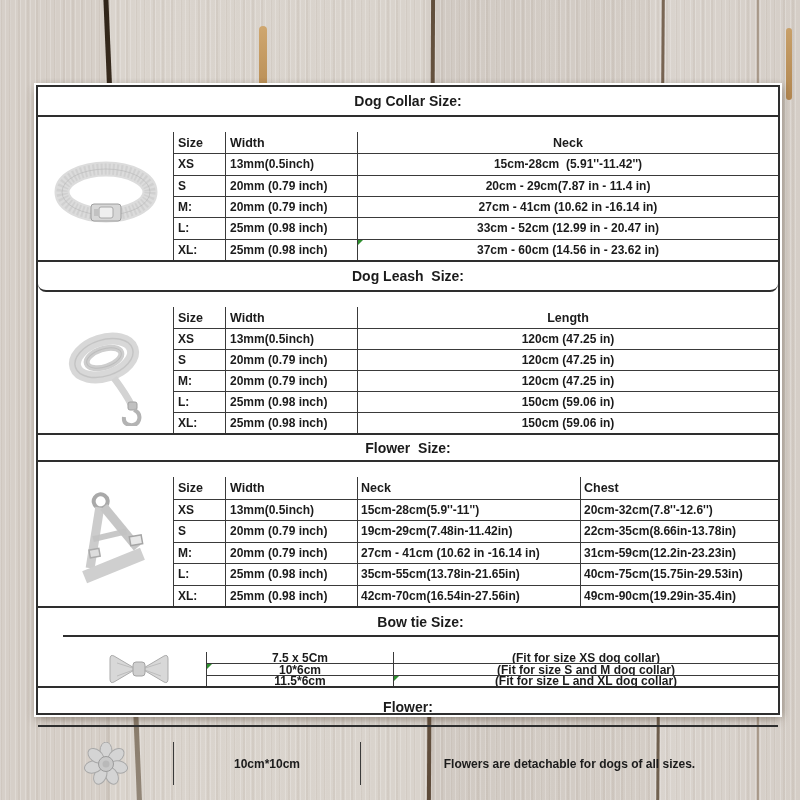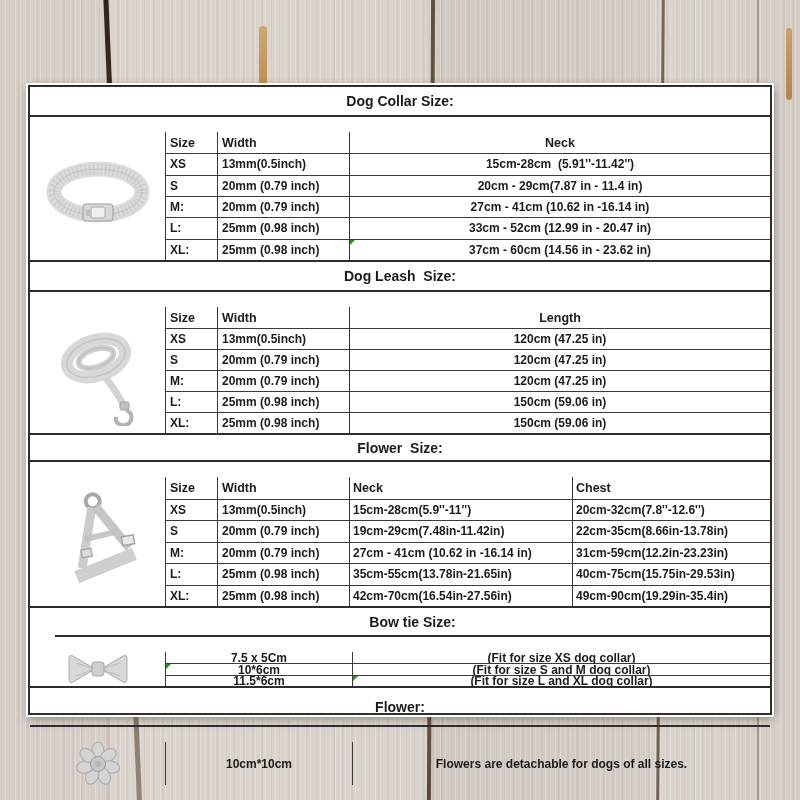--- a/index.html
+++ b/index.html
@@ -29,38 +29,38 @@
         background:linear-gradient(180deg,#6a5440 0%,#503c2a 60%,#61503d 100%);opacity:.85;}
   .gap4{left:757px;width:2px;background:rgba(118,94,68,0.45);}
   .crack{position:absolute;border-radius:4px;}
   .crack1{left:259px;top:26px;width:8px;height:64px;background:linear-gradient(180deg,#cfa76f,#b98e55);} 
   .crack2{left:786px;top:28px;width:6px;height:72px;background:linear-gradient(180deg,#c8a069,#b18650);}
   .crack3{left:196px;top:300px;width:3px;height:130px;background:rgba(150,130,105,0.35);}
   .crack4{left:548px;top:120px;width:3px;height:90px;background:rgba(150,130,105,0.28);}
 
   
   .panel{
-    position:absolute;left:28px;top:85px;width:744px;height:630px;
+    position:absolute;left:36px;top:85px;width:744px;height:630px;
     background:#ffffff;border:2px solid var(--line-heavy);
     box-shadow:0 0 0 2px #ffffff, 0 4px 9px rgba(70,55,40,0.45), 3px 0 6px rgba(70,55,40,0.22);
     color:var(--text);
   }
   .section-title{
     display:flex;align-items:center;justify-content:center;
     font-size:14px;font-weight:bold;white-space:pre;
     border-bottom:2px solid var(--line-heavy);
   }
-  .t-collar{height:30px;} .t-leash{height:30px;} .t-harness{height:27px;}
+  .t-collar{height:30px;} .t-leash{height:30px;border-radius:8px;} .t-harness{height:27px;}
   .t-bowtie{height:29px;margin-left:25px;} .t-flower{height:39px;}
 
   .tbl{display:grid;border-bottom:2px solid var(--line-heavy);margin-top:15px;}
   .tbl-collar{grid-template-columns:135px 52px 132px 1fr;grid-template-rows:repeat(6,1fr);height:130px;}
   .tbl-leash {grid-template-columns:135px 52px 132px 1fr;grid-template-rows:repeat(6,1fr);height:128px;}
   .tbl-harness{grid-template-columns:135px 52px 132px 223px 1fr;grid-template-rows:repeat(6,1fr);height:131px;}
-  .tbl-bowtie{grid-template-columns:135px 187px 1fr;grid-template-rows:repeat(3,1fr);height:36px;}
+  .tbl-bowtie{grid-template-columns:135px 187px 1fr;grid-template-rows:repeat(3,1fr);height:36px;padding-left:33px;}
   .tbl-flower{grid-template-columns:135px 187px 1fr;grid-template-rows:1fr;height:43px;border-bottom:none;border-radius:17px;}
 
   .img-cell{grid-column:1;grid-row:1/-1;display:flex;align-items:center;justify-content:center;overflow:hidden;}
   .cell{
     position:relative;display:flex;align-items:center;
     padding:0 4px;font-size:12px;font-weight:bold;white-space:pre;overflow:hidden;
     border-left:1px solid var(--line);border-top:1px solid var(--line);
   }
   .cell.hdr{font-size:12.5px;}
   .cell.hdr, .cell.first{border-top:none;}

